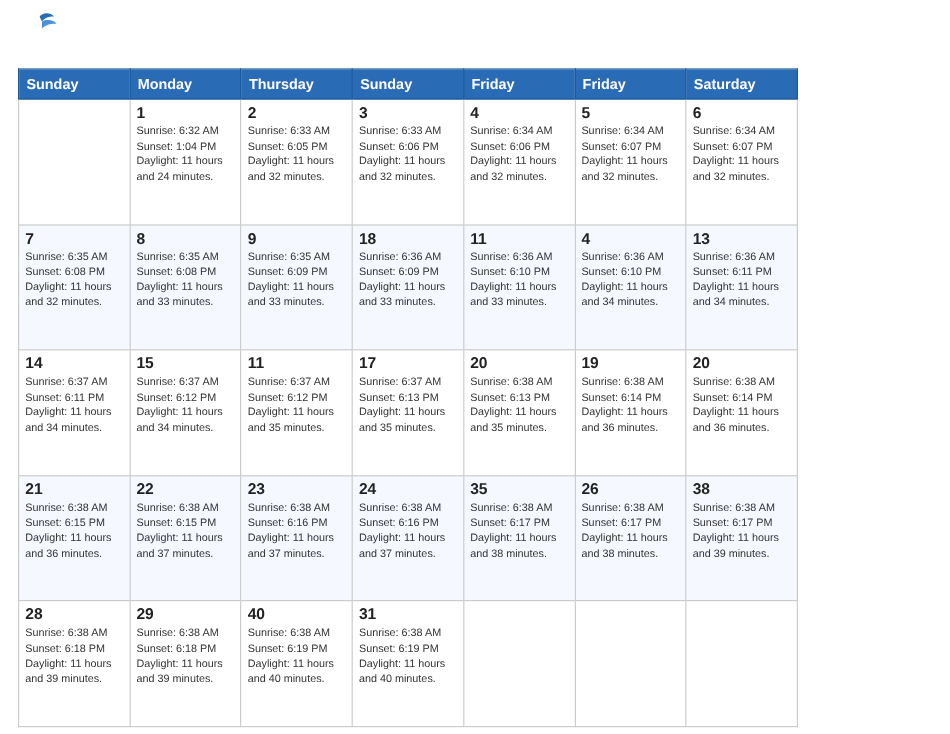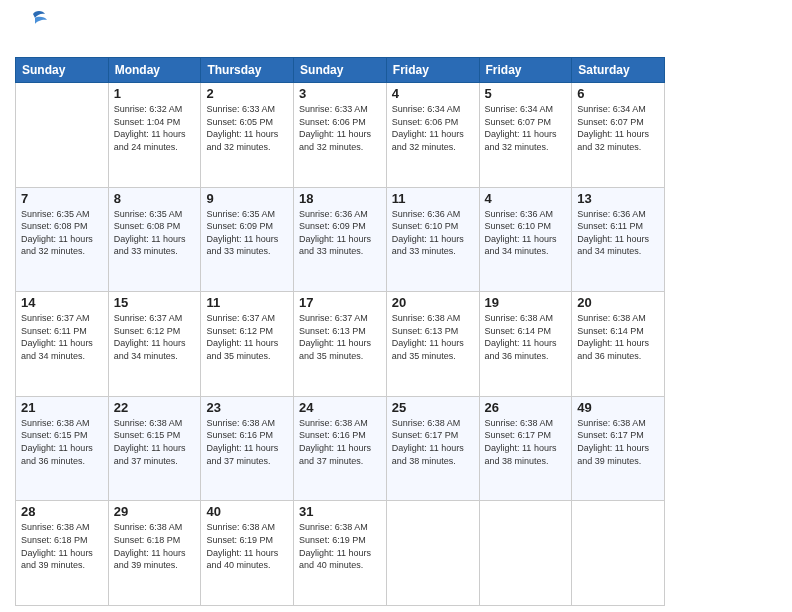--- a/index.html
+++ b/index.html
@@ -347,39 +347,39 @@
           <td>
             <span class="day-num">24</span>
             <div class="cell-text">
               <div>Sunrise: 6:38 AM</div>
               <div>Sunset: 6:16 PM</div>
               <div>Daylight: 11 hours</div>
               <div>and 37 minutes.</div>
             </div>
           </td>
           <td>
-            <span class="day-num">25</span>
+            <span class="day-num">35</span>
             <div class="cell-text">
               <div>Sunrise: 6:38 AM</div>
               <div>Sunset: 6:17 PM</div>
               <div>Daylight: 11 hours</div>
               <div>and 38 minutes.</div>
             </div>
           </td>
           <td>
             <span class="day-num">26</span>
             <div class="cell-text">
               <div>Sunrise: 6:38 AM</div>
               <div>Sunset: 6:17 PM</div>
               <div>Daylight: 11 hours</div>
               <div>and 38 minutes.</div>
             </div>
           </td>
           <td>
-            <span class="day-num">49</span>
+            <span class="day-num">38</span>
             <div class="cell-text">
               <div>Sunrise: 6:38 AM</div>
               <div>Sunset: 6:17 PM</div>
               <div>Daylight: 11 hours</div>
               <div>and 39 minutes.</div>
             </div>
           </td>
         </tr>
         <tr>
           <td>

